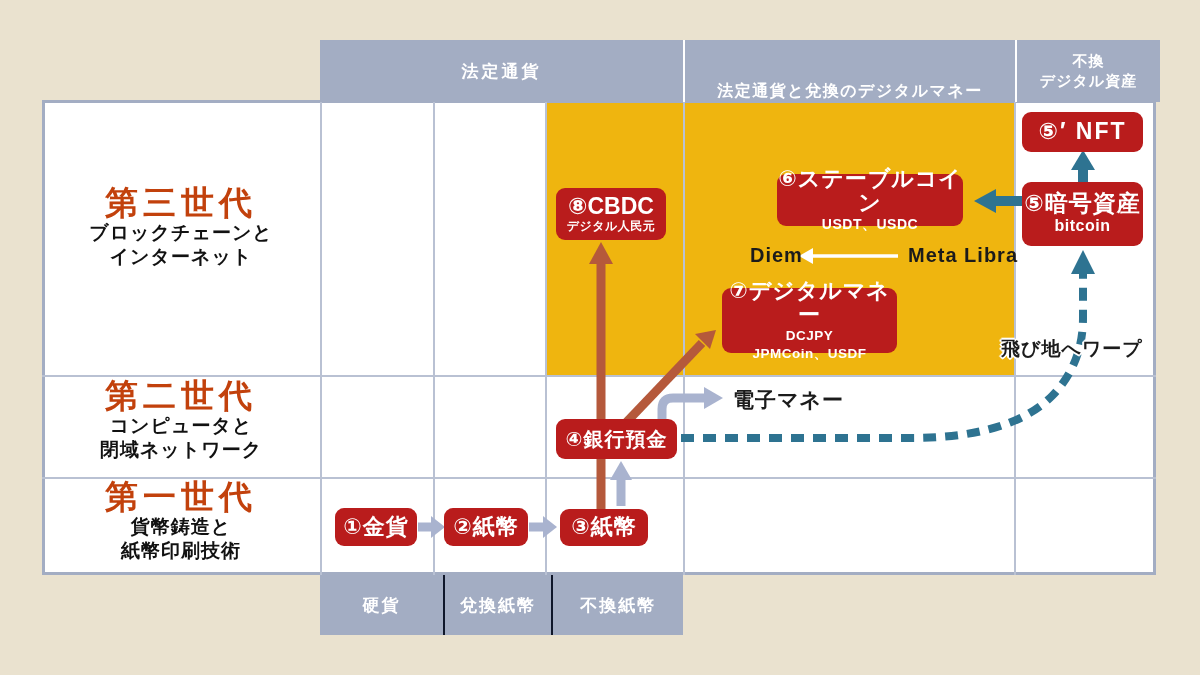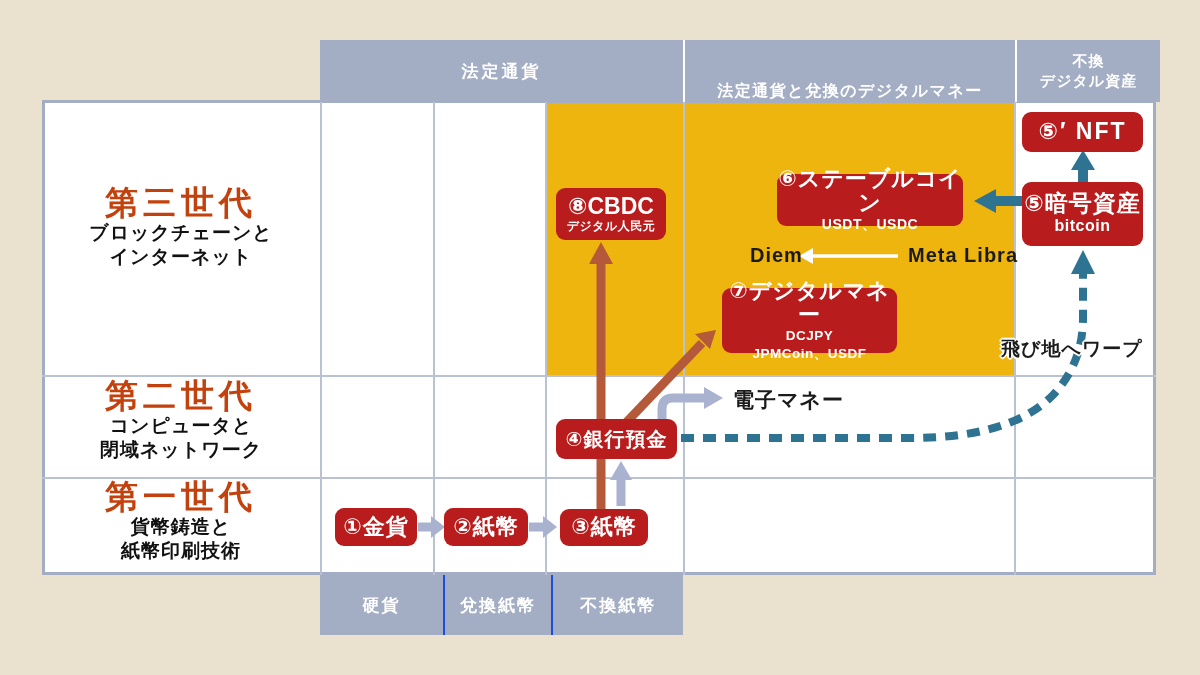--- a/index.html
+++ b/index.html
@@ -29,21 +29,21 @@
   
   .gen{position:absolute;left:42px;width:278px;display:flex;flex-direction:column;
        align-items:center;z-index:2;text-align:center;}
   .gen-title{font-size:33px;font-weight:700;color:#c2410c;letter-spacing:5px;line-height:1.05;}
   .gen-sub{font-size:19px;font-weight:700;color:#111;letter-spacing:1px;line-height:1.3;}
   
   .ftr{position:absolute;left:320px;top:575px;width:363px;height:60px;
        background:#A3ADC3;display:flex;z-index:2;}
   .ftr-cell{display:flex;align-items:center;justify-content:center;color:#fff;
        font-weight:700;font-size:17px;letter-spacing:2px;box-sizing:border-box;}
-  .ftr-cell + .ftr-cell{border-left:2px solid #1d4ed8;}
+  .ftr-cell + .ftr-cell{border-left:2px solid #0f172a;}
   .ftr-c1{width:127px;}.ftr-c2{width:112px;}.ftr-c3{width:136px;}
   
   .node{position:absolute;background:#b91c1c;border-radius:9px;color:#fff;
        display:flex;flex-direction:column;align-items:center;justify-content:center;
        z-index:4;font-weight:700;text-align:center;}
   .node .main{font-size:22px;letter-spacing:1px;line-height:1.1;}
   .node .sub{font-size:13px;letter-spacing:.5px;line-height:1.3;}
   .n-gold{left:335px;top:508px;width:82px;height:38px;}
   .n-cnote{left:444px;top:508px;width:84px;height:38px;}
   .n-inote{left:560px;top:509px;width:88px;height:37px;}

